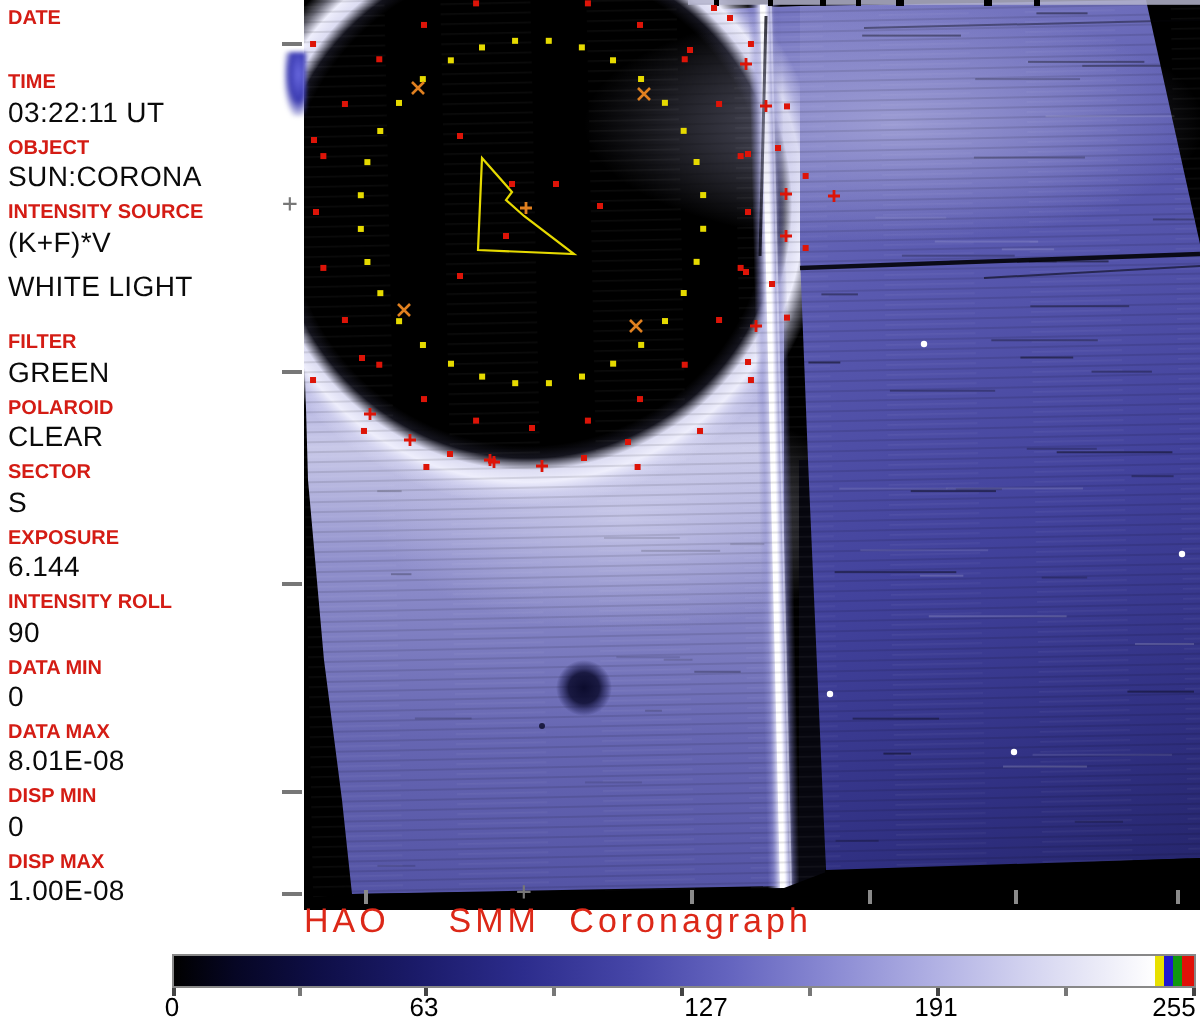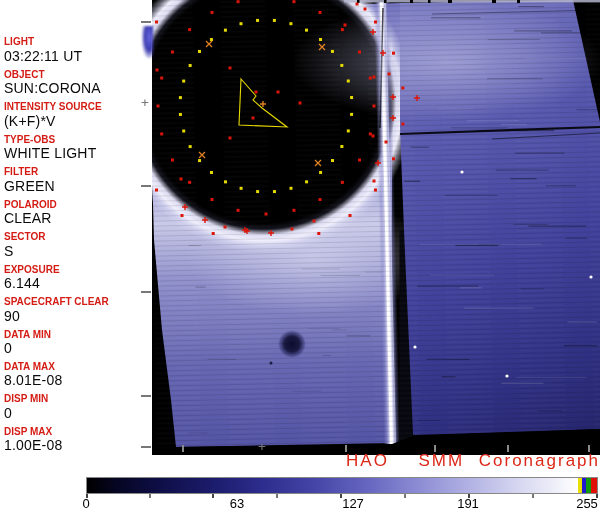--- a/index.html
+++ b/index.html
@@ -3,21 +3,21 @@
 <meta charset="utf-8">
 <style>
   html,body{margin:0;padding:0;background:#fff}
   .screen{position:relative;width:600px;height:512px;background:#ffffff;
           font-family:"Liberation Sans","DejaVu Sans",sans-serif;overflow:hidden}
   .sidebar{position:absolute;left:0;top:0;width:152px;height:455px;background:#ffffff;z-index:2}
   .field{position:absolute;left:4px;width:147px;line-height:1.05}
   .flabel{font-size:10px;font-weight:bold;color:#d41c14;letter-spacing:0;white-space:nowrap}
   .fvalue{font-size:14px;color:#0a0a0a;margin-top:1px;letter-spacing:.2px;white-space:nowrap}
   .main-image{position:absolute;left:152px;top:0;width:448px;height:455px;background:#000;z-index:1}
-  .footer-title{position:absolute;left:152px;top:451px;width:448px;text-align:right;
+  .footer-title{position:absolute;left:152px;top:451px;width:448px;text-align:left;
                 font-size:17px;color:#dc2818;letter-spacing:2px;word-spacing:8px;white-space:pre;z-index:2}
   .colorbar{position:absolute;left:86px;top:477px;width:510px;height:15px;border:1px solid #888;
             background:linear-gradient(to right,
               #000000 0%, #060624 6%, #0e0e46 14%, #1b1b6a 24%, #2c2c8c 34%,
               #4646a8 45%, #6666c0 55%, #8c8cd4 65%, #b2b2e4 75%, #d4d4f0 84%,
               #ececf8 91%, #ffffff 96.2%,
               #e8e000 96.2%, #e8e000 97.1%, #2018d0 97.1%, #2018d0 97.9%,
               #109810 97.9%, #109810 98.8%, #e01008 98.8%, #e01008 100%);z-index:2}
   .cbtick{position:absolute;top:494px;width:2px;height:4px;background:#444;z-index:2}
   .cbtick.minor{background:#777;height:4px}
@@ -31,55 +31,55 @@
           filter:blur(1px)}
 </style>
 </head>
 <body>
 
 <div class="screen">
 
   <div class="sidebar">
     <div id="sidebar-fields">
         <div class="field" style="top: 5px;">
+          <div class="flabel">DATE</div>
         </div>
         <div class="field" style="top: 37.45px;">
-          <div class="flabel">LIGHT</div>
+          <div class="flabel">TIME</div>
           <div class="fvalue">03:22:11 UT</div>
         </div>
         <div class="field" style="top: 69.9px;">
           <div class="flabel">OBJECT</div>
           <div class="fvalue">SUN:CORONA</div>
         </div>
         <div class="field" style="top: 102.35px;">
           <div class="flabel">INTENSITY SOURCE</div>
           <div class="fvalue">(K+F)*V</div>
         </div>
         <div class="field" style="top: 134.8px;">
-          <div class="flabel">TYPE-OBS</div>
           <div class="fvalue">WHITE LIGHT</div>
         </div>
         <div class="field" style="top: 167.25px;">
           <div class="flabel">FILTER</div>
           <div class="fvalue">GREEN</div>
         </div>
         <div class="field" style="top: 199.7px;">
           <div class="flabel">POLAROID</div>
           <div class="fvalue">CLEAR</div>
         </div>
         <div class="field" style="top: 232.15px;">
           <div class="flabel">SECTOR</div>
           <div class="fvalue">S</div>
         </div>
         <div class="field" style="top: 264.6px;">
           <div class="flabel">EXPOSURE</div>
           <div class="fvalue">6.144</div>
         </div>
         <div class="field" style="top: 297.05px;">
-          <div class="flabel">SPACECRAFT CLEAR</div>
+          <div class="flabel">INTENSITY ROLL</div>
           <div class="fvalue">90</div>
         </div>
         <div class="field" style="top: 329.5px;">
           <div class="flabel">DATA MIN</div>
           <div class="fvalue">0</div>
         </div>
         <div class="field" style="top: 361.95px;">
           <div class="flabel">DATA MAX</div>
           <div class="fvalue">8.01E-08</div>
         </div>
@@ -371,21 +371,21 @@
       <div class="cbtick" style="left: 86px;"></div>
       <div class="cbtick" style="left: 212px;"></div>
       <div class="cbtick" style="left: 340px;"></div>
       <div class="cbtick" style="left: 468px;"></div>
       <div class="cbtick" style="left: 596px;"></div>
       <div class="cbtick minor" style="left: 149px;"></div>
       <div class="cbtick minor" style="left: 276px;"></div>
       <div class="cbtick minor" style="left: 404px;"></div>
       <div class="cbtick minor" style="left: 532px;"></div>
       <div class="cblabel" style="left: 86px;">0</div>
-      <div class="cblabel" style="left: 212px; margin-left: 25px;">63</div>
+      <div class="cblabel" style="left: 212px;">63</div>
       <div class="cblabel" style="left: 340px; margin-left: 13px;">127</div>
       <div class="cblabel" style="left: 468px;">191</div>
       <div class="cblabel" style="left: 587px;">255</div>
     </div>
   <div id="axis-extras">
       <div class="tickL" style="top: 21px;"></div>
       <div class="tickL" style="top: 185px;"></div>
       <div class="tickL" style="top: 291px;"></div>
       <div class="tickL" style="top: 395px;"></div>
       <div class="tickL" style="top: 446px;"></div>

